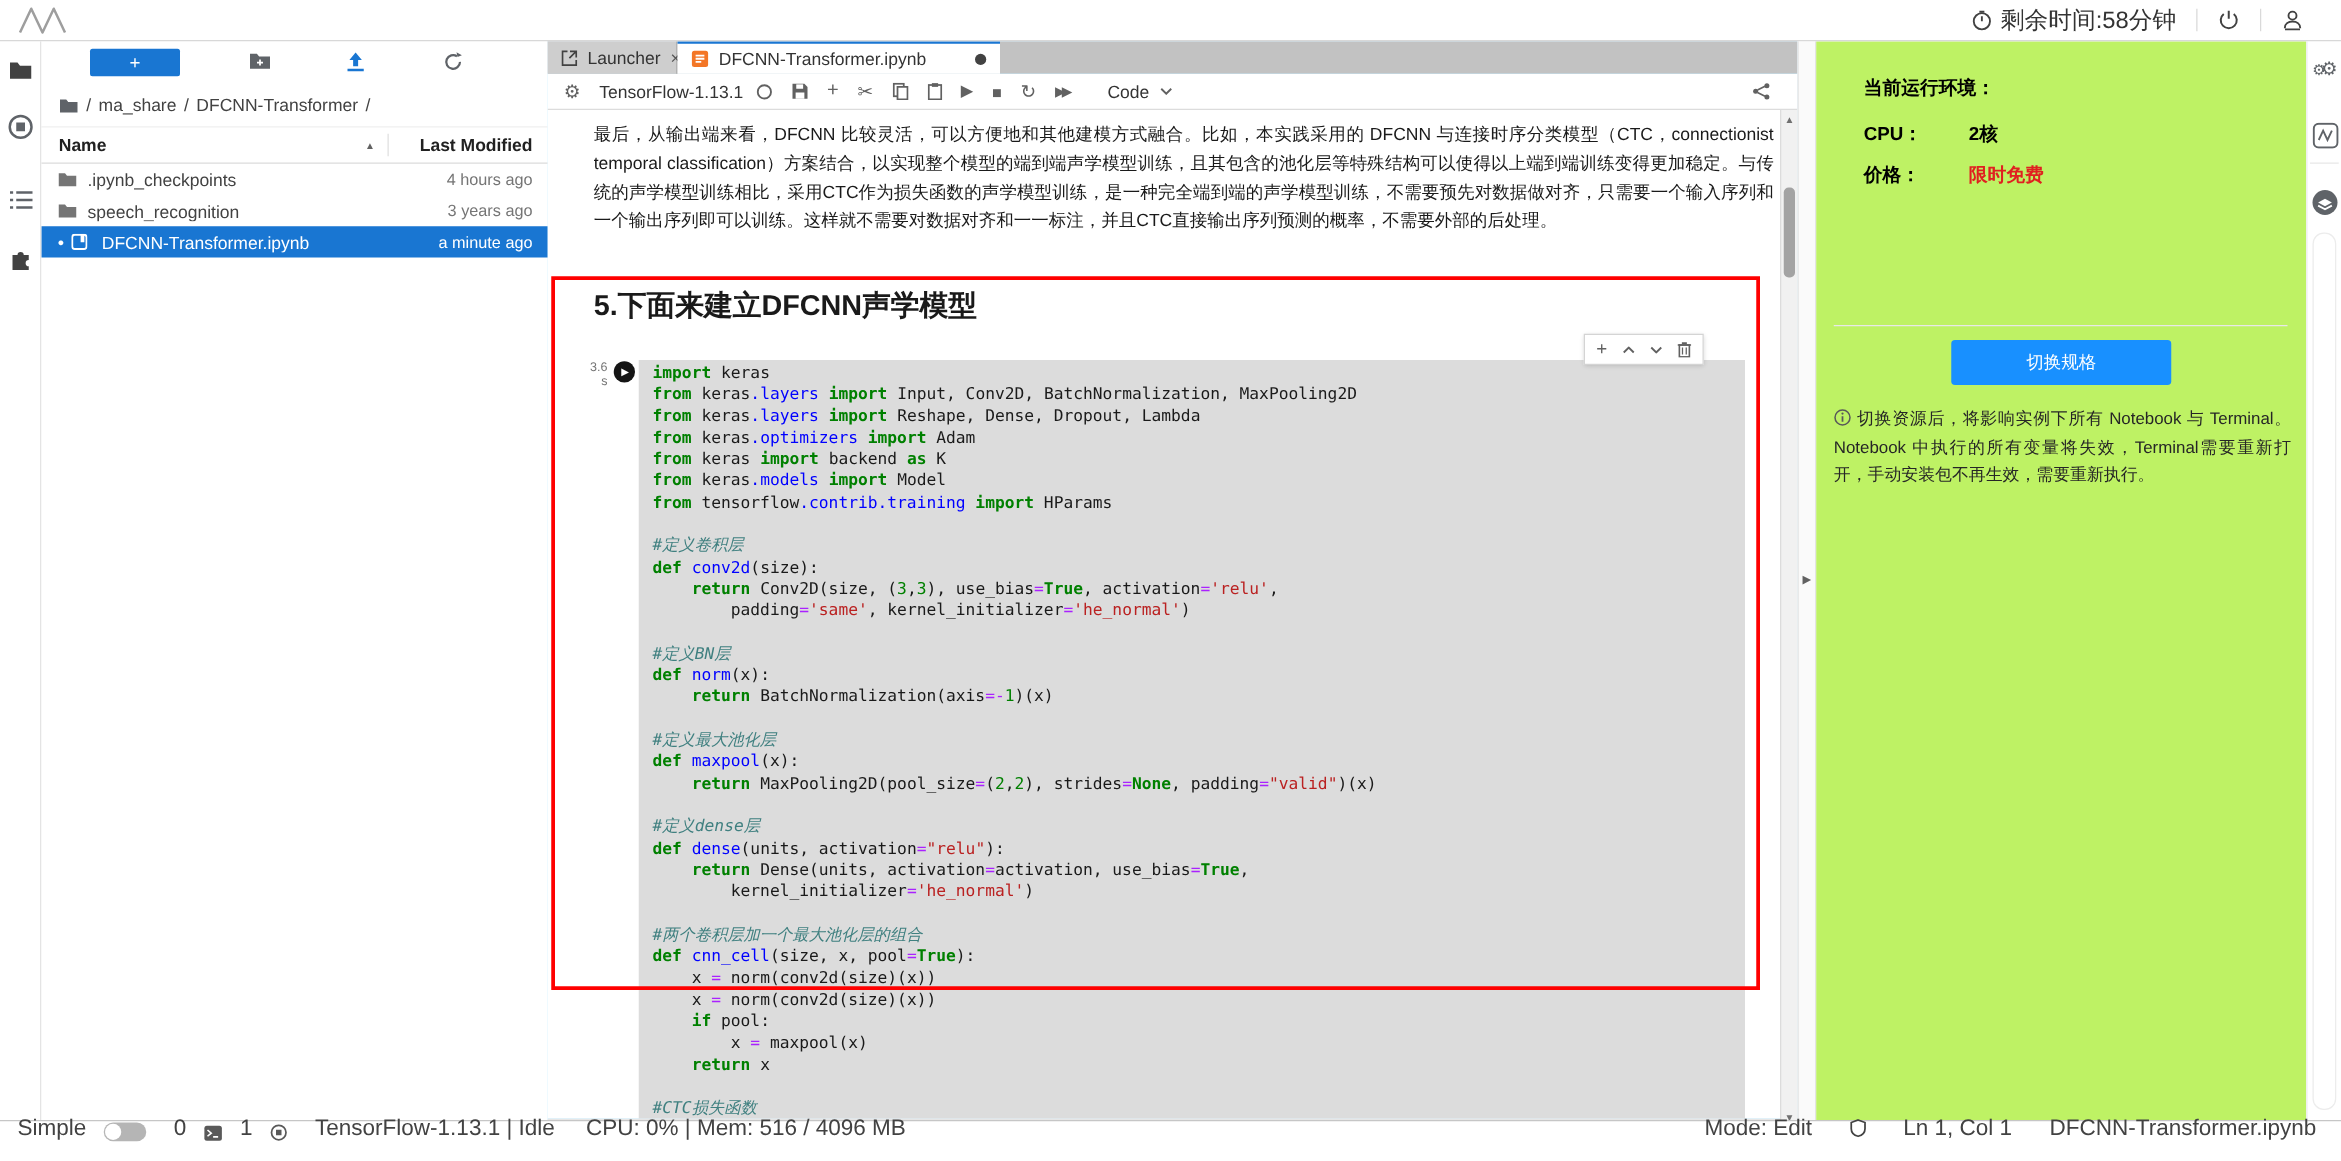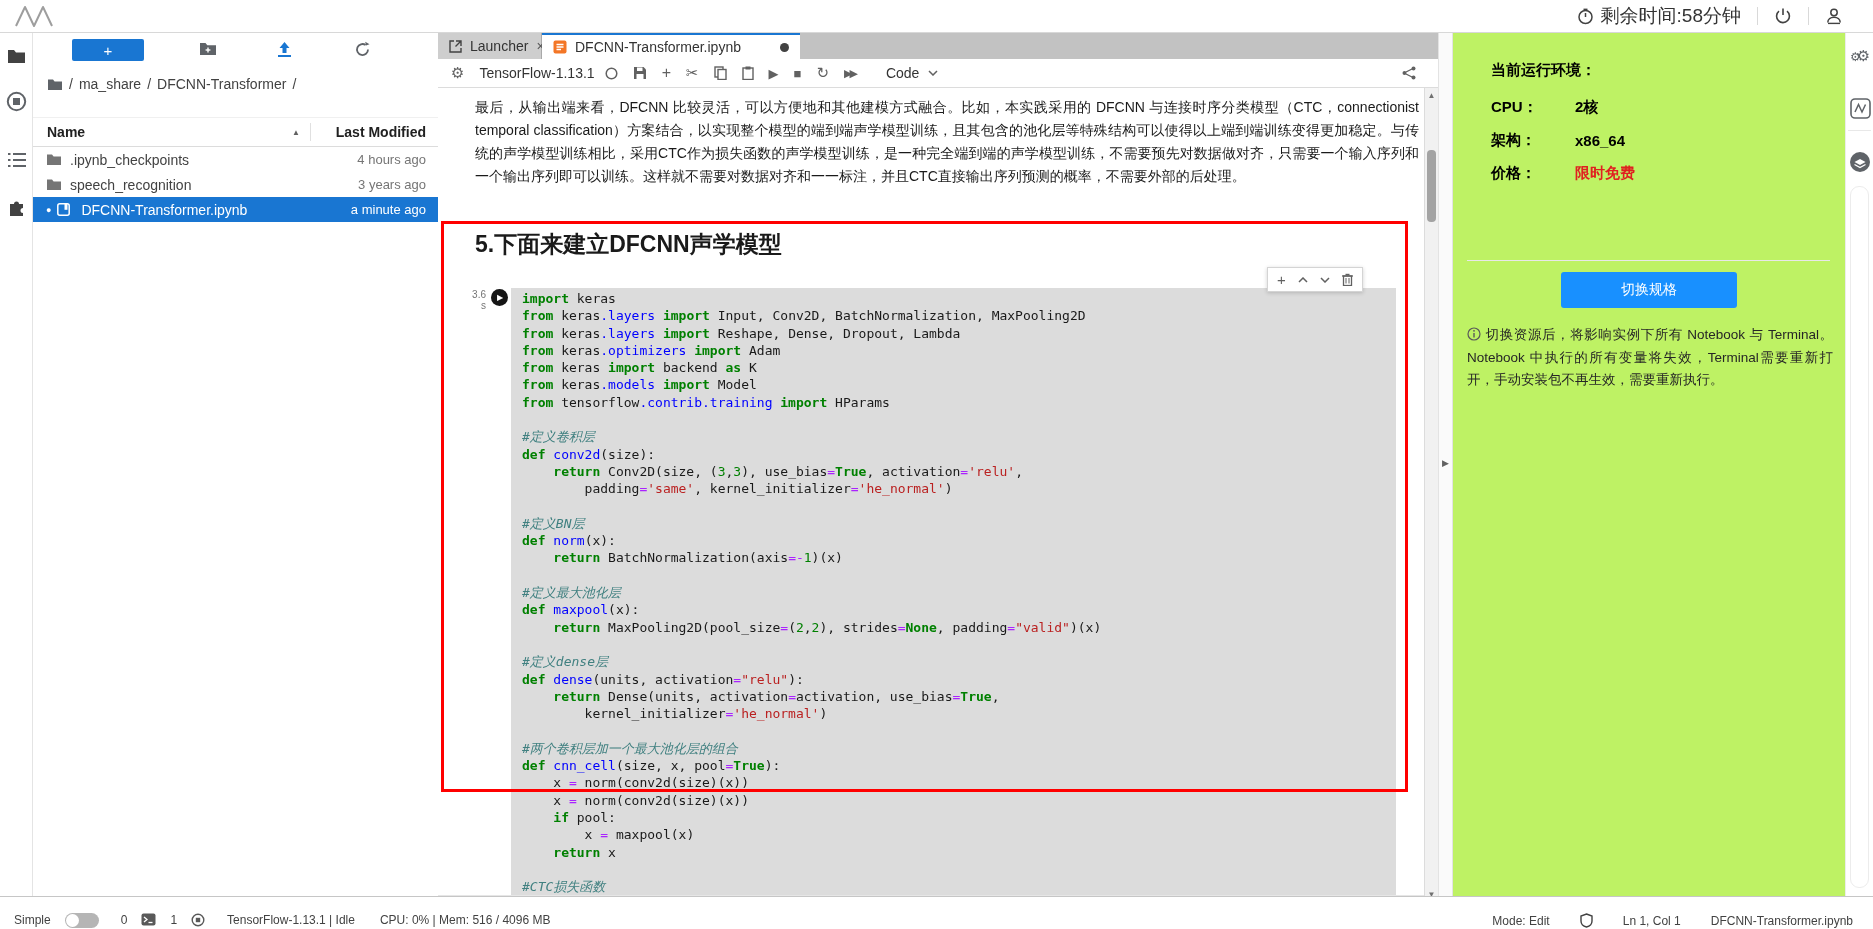--- a/index.html
+++ b/index.html
@@ -37,21 +37,21 @@
   .filter-box{margin:7px 10px 0 11px;height:28px;border:1px solid #bdbdbd;border-radius:1px;
               display:flex;align-items:center;padding:0 9px}
   .filter-box input{border:none;outline:none;flex:1;font-size:14px;color:#555;
                     font-family:inherit;background:transparent}
   .filter-box input::placeholder{color:#9e9e9e}
   .breadcrumb{display:flex;align-items:center;gap:6px;font-size:14px;color:#424242;
               padding:10px 0 7px 14px}
   .crumb{cursor:default}
   .fp-header{display:flex;align-items:center;border-bottom:1px solid #dcdcdc;
              border-top:1px solid #f0f0f0;font-size:14px;font-weight:bold;color:#212121;
-             padding:5px 10px 5px 14px;margin-top:18px}
+             padding:5px 10px 5px 14px;margin-top:2px}
   .col-name{flex:1;display:flex;align-items:center;gap:8px}
   .sort-arrow{font-size:8px;color:#616161;margin-left:auto;margin-right:10px}
   .col-mod{width:118px;text-align:right;border-left:1px solid #e0e0e0;padding:1px 2px 1px 0}
   .file-row{display:flex;align-items:center;height:25px;padding:0 12px 0 13px;font-size:14px;color:#424242}
   .file-row .f-ic{width:16px;margin-right:8px;color:#757575;flex:none}
   .file-row .f-name{flex:1;white-space:nowrap;overflow:hidden}
   .file-row .f-time{color:#757575;font-size:13px;white-space:nowrap}
   .file-row.selected{background:var(--accent-blue);color:#fff}
   .file-row.selected .f-ic,.file-row.selected .f-time{color:#fff}
   .dirty-bullet{font-size:9px;margin-right:6px}
@@ -131,22 +131,22 @@
   
   .right-strip{position:absolute;right:0;top:33px;width:28px;bottom:27px;background:#fff;
                border-left:1px solid #ececec}
   .rs-icon{position:absolute;left:3px;width:22px;height:22px;color:#5f6368;
            display:flex;align-items:center;justify-content:center}
   .rs-divider{position:absolute;left:2px;right:2px;top:97px;border-top:1px solid #e8e8e8}
   .rs-track{position:absolute;left:4px;right:4px;top:153px;bottom:14px;border:1px solid #ececec;border-radius:9px}
 
   
   .status-bar{position:absolute;left:0;right:0;bottom:0;height:27px;background:#fff;
-              border-top:1px solid #c6c6c6;display:flex;align-items:flex-start;
-              font-size:12px;color:#424242;padding:16px 14px;z-index:20}
+              border-top:1px solid #c6c6c6;display:flex;align-items:flex-end;
+              font-size:18px;color:#424242;padding:16px 14px;z-index:20}
   .sb-item{margin-right:14px;display:flex;align-items:center;gap:5px;white-space:nowrap}
   .toggle{width:34px;height:15px;border-radius:8px;background:#b5b5b5;position:relative;margin-right:22px}
   .toggle .knob{position:absolute;left:1px;top:1px;width:13px;height:13px;border-radius:50%;background:#fff}
   .sb-right{margin-left:auto;display:flex;align-items:center;gap:30px;padding-right:6px}
 </style>
 </head>
 <body>
 
 <div class="header">
   <span class="logo">
@@ -419,24 +419,20 @@
 <div class="collapse-strip">
   <span class="collapse-arrow">▶</span>
 </div>
 
 <div class="right-panel">
   <div class="env-title">当前运行环境：</div>
   <div class="env-rows" id="env-rows">
       <div class="env-row">
         <span class="env-label">CPU：</span>
         <span class="env-value">2核</span>
-      </div>
-      <div class="env-row">
-        <span class="env-label">架构：</span>
-        <span class="env-value">x86_64</span>
       </div>
       <div class="env-row">
         <span class="env-label">价格：</span>
         <span class="env-value red">限时免费</span>
       </div>
     </div>
   <div class="env-divider"></div>
   <button class="switch-btn">切换规格</button>
   <div class="env-note">
     <span class="info-ic">

